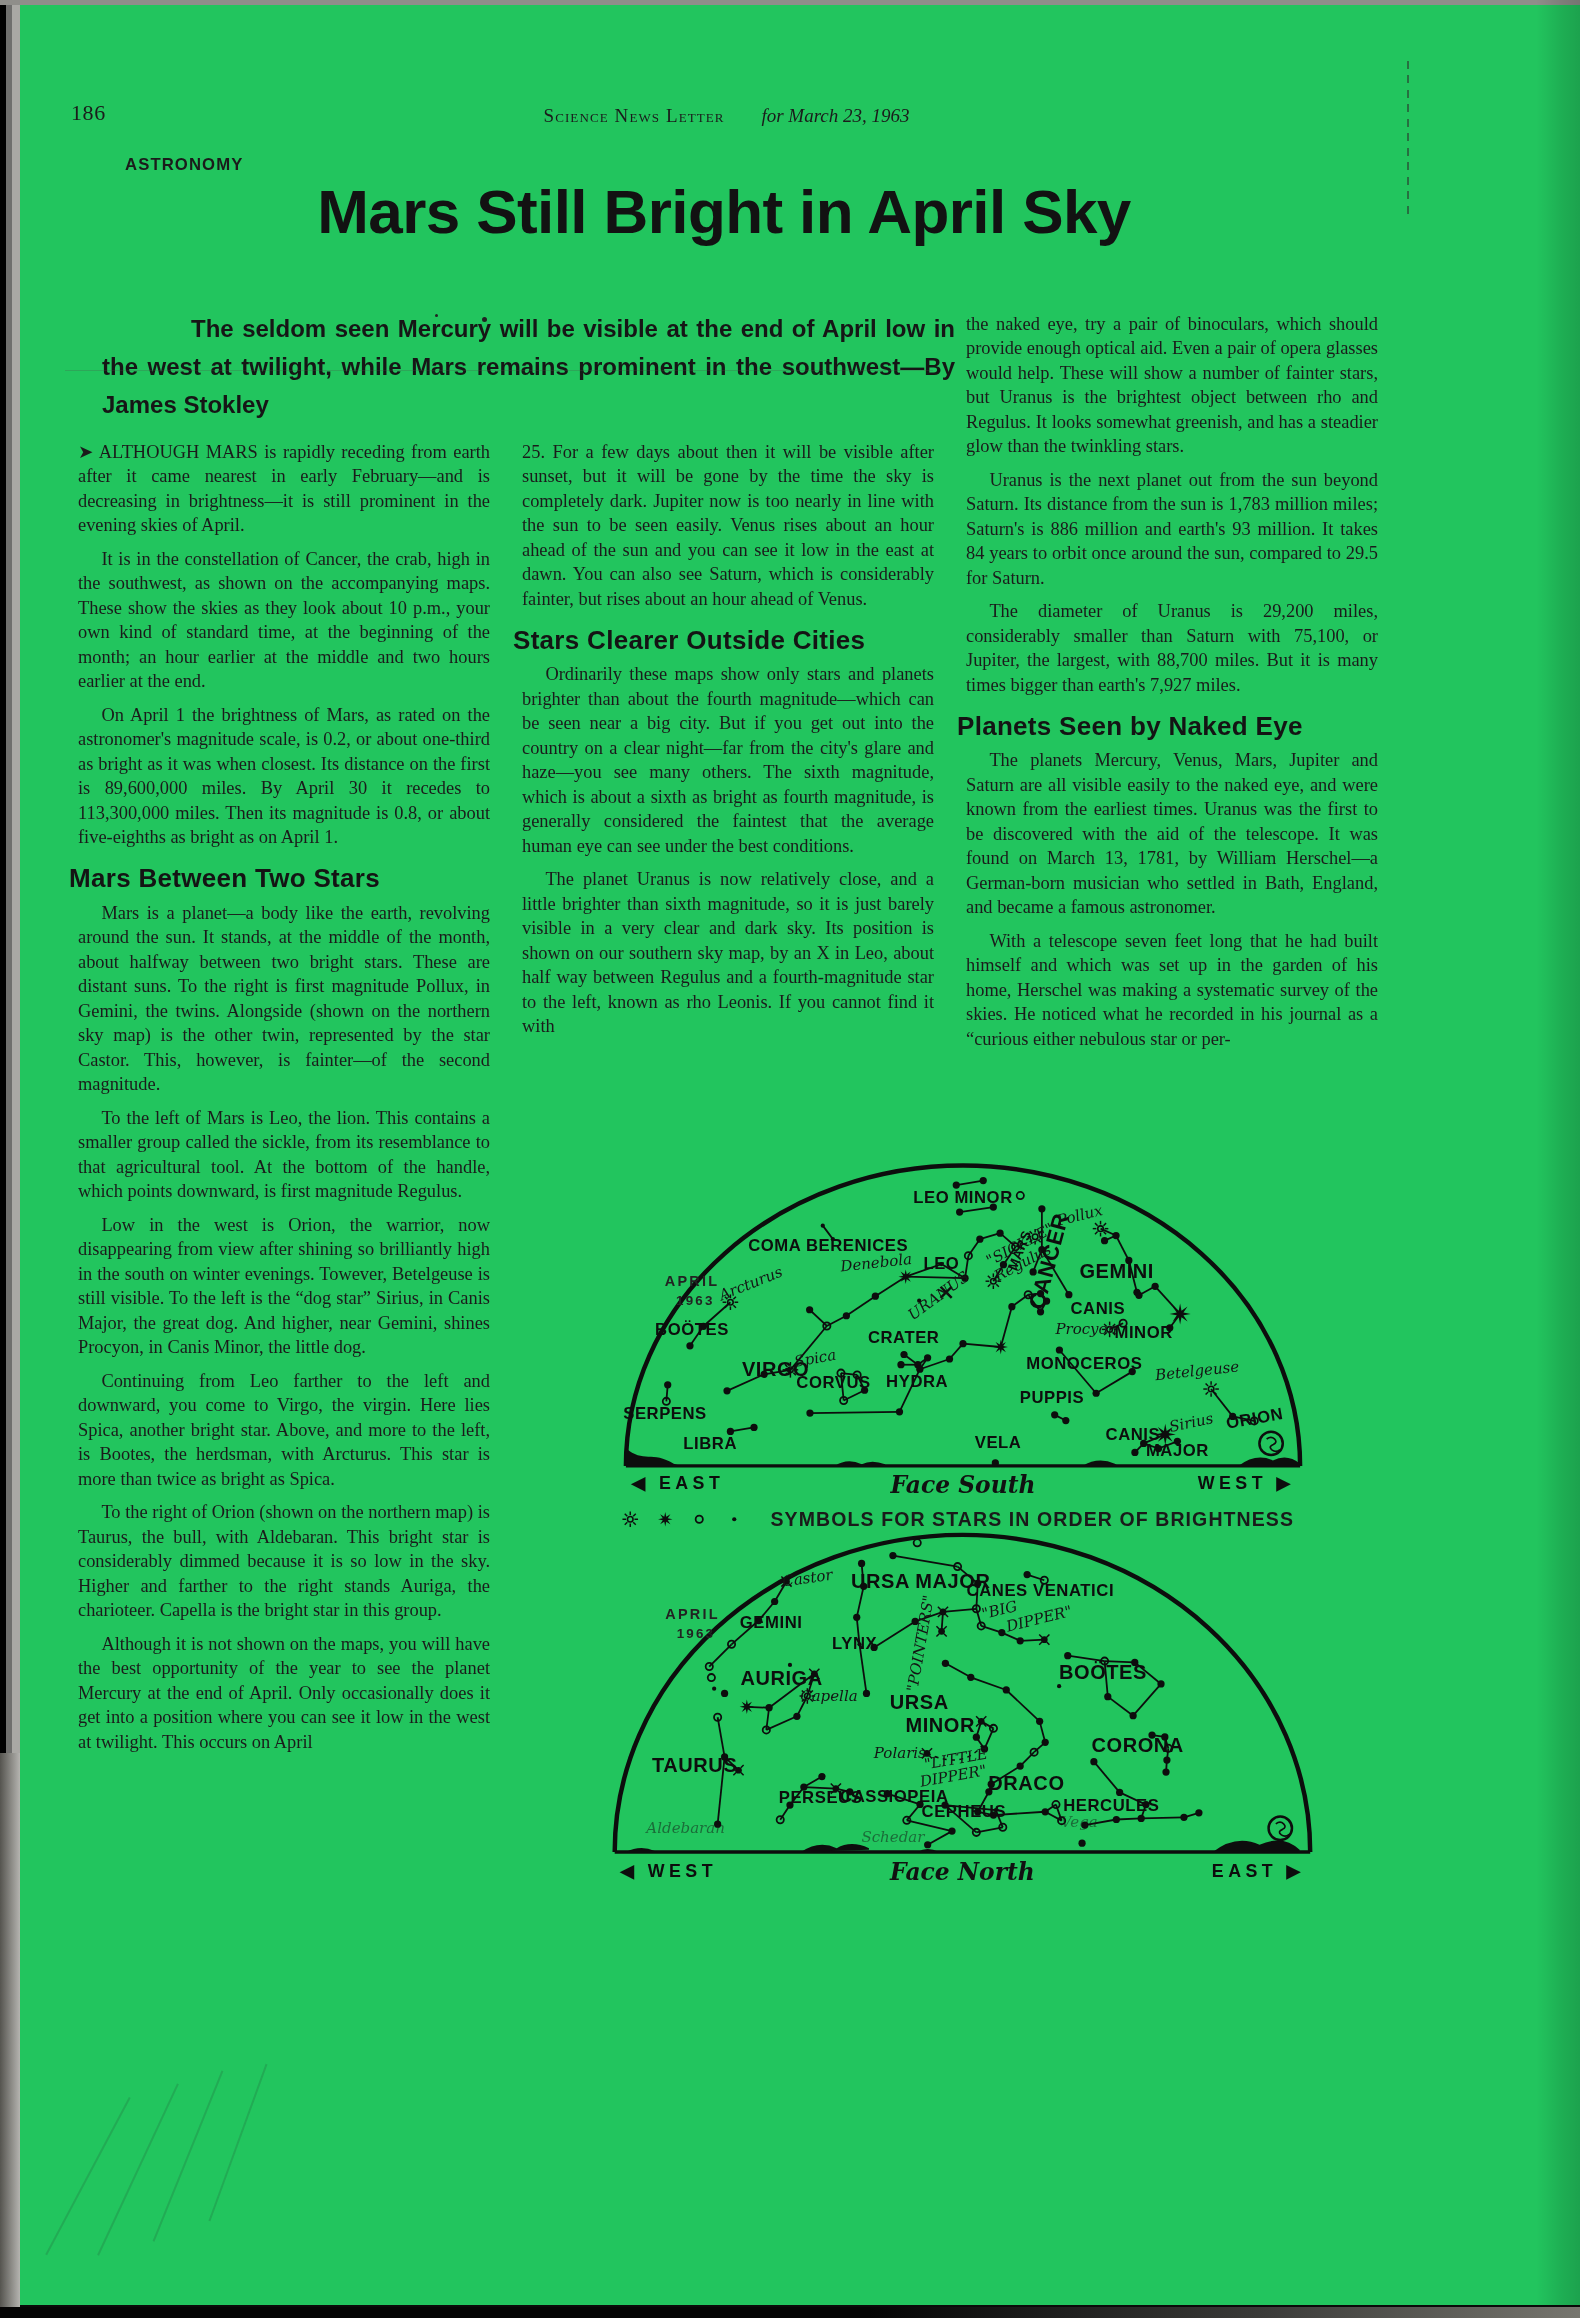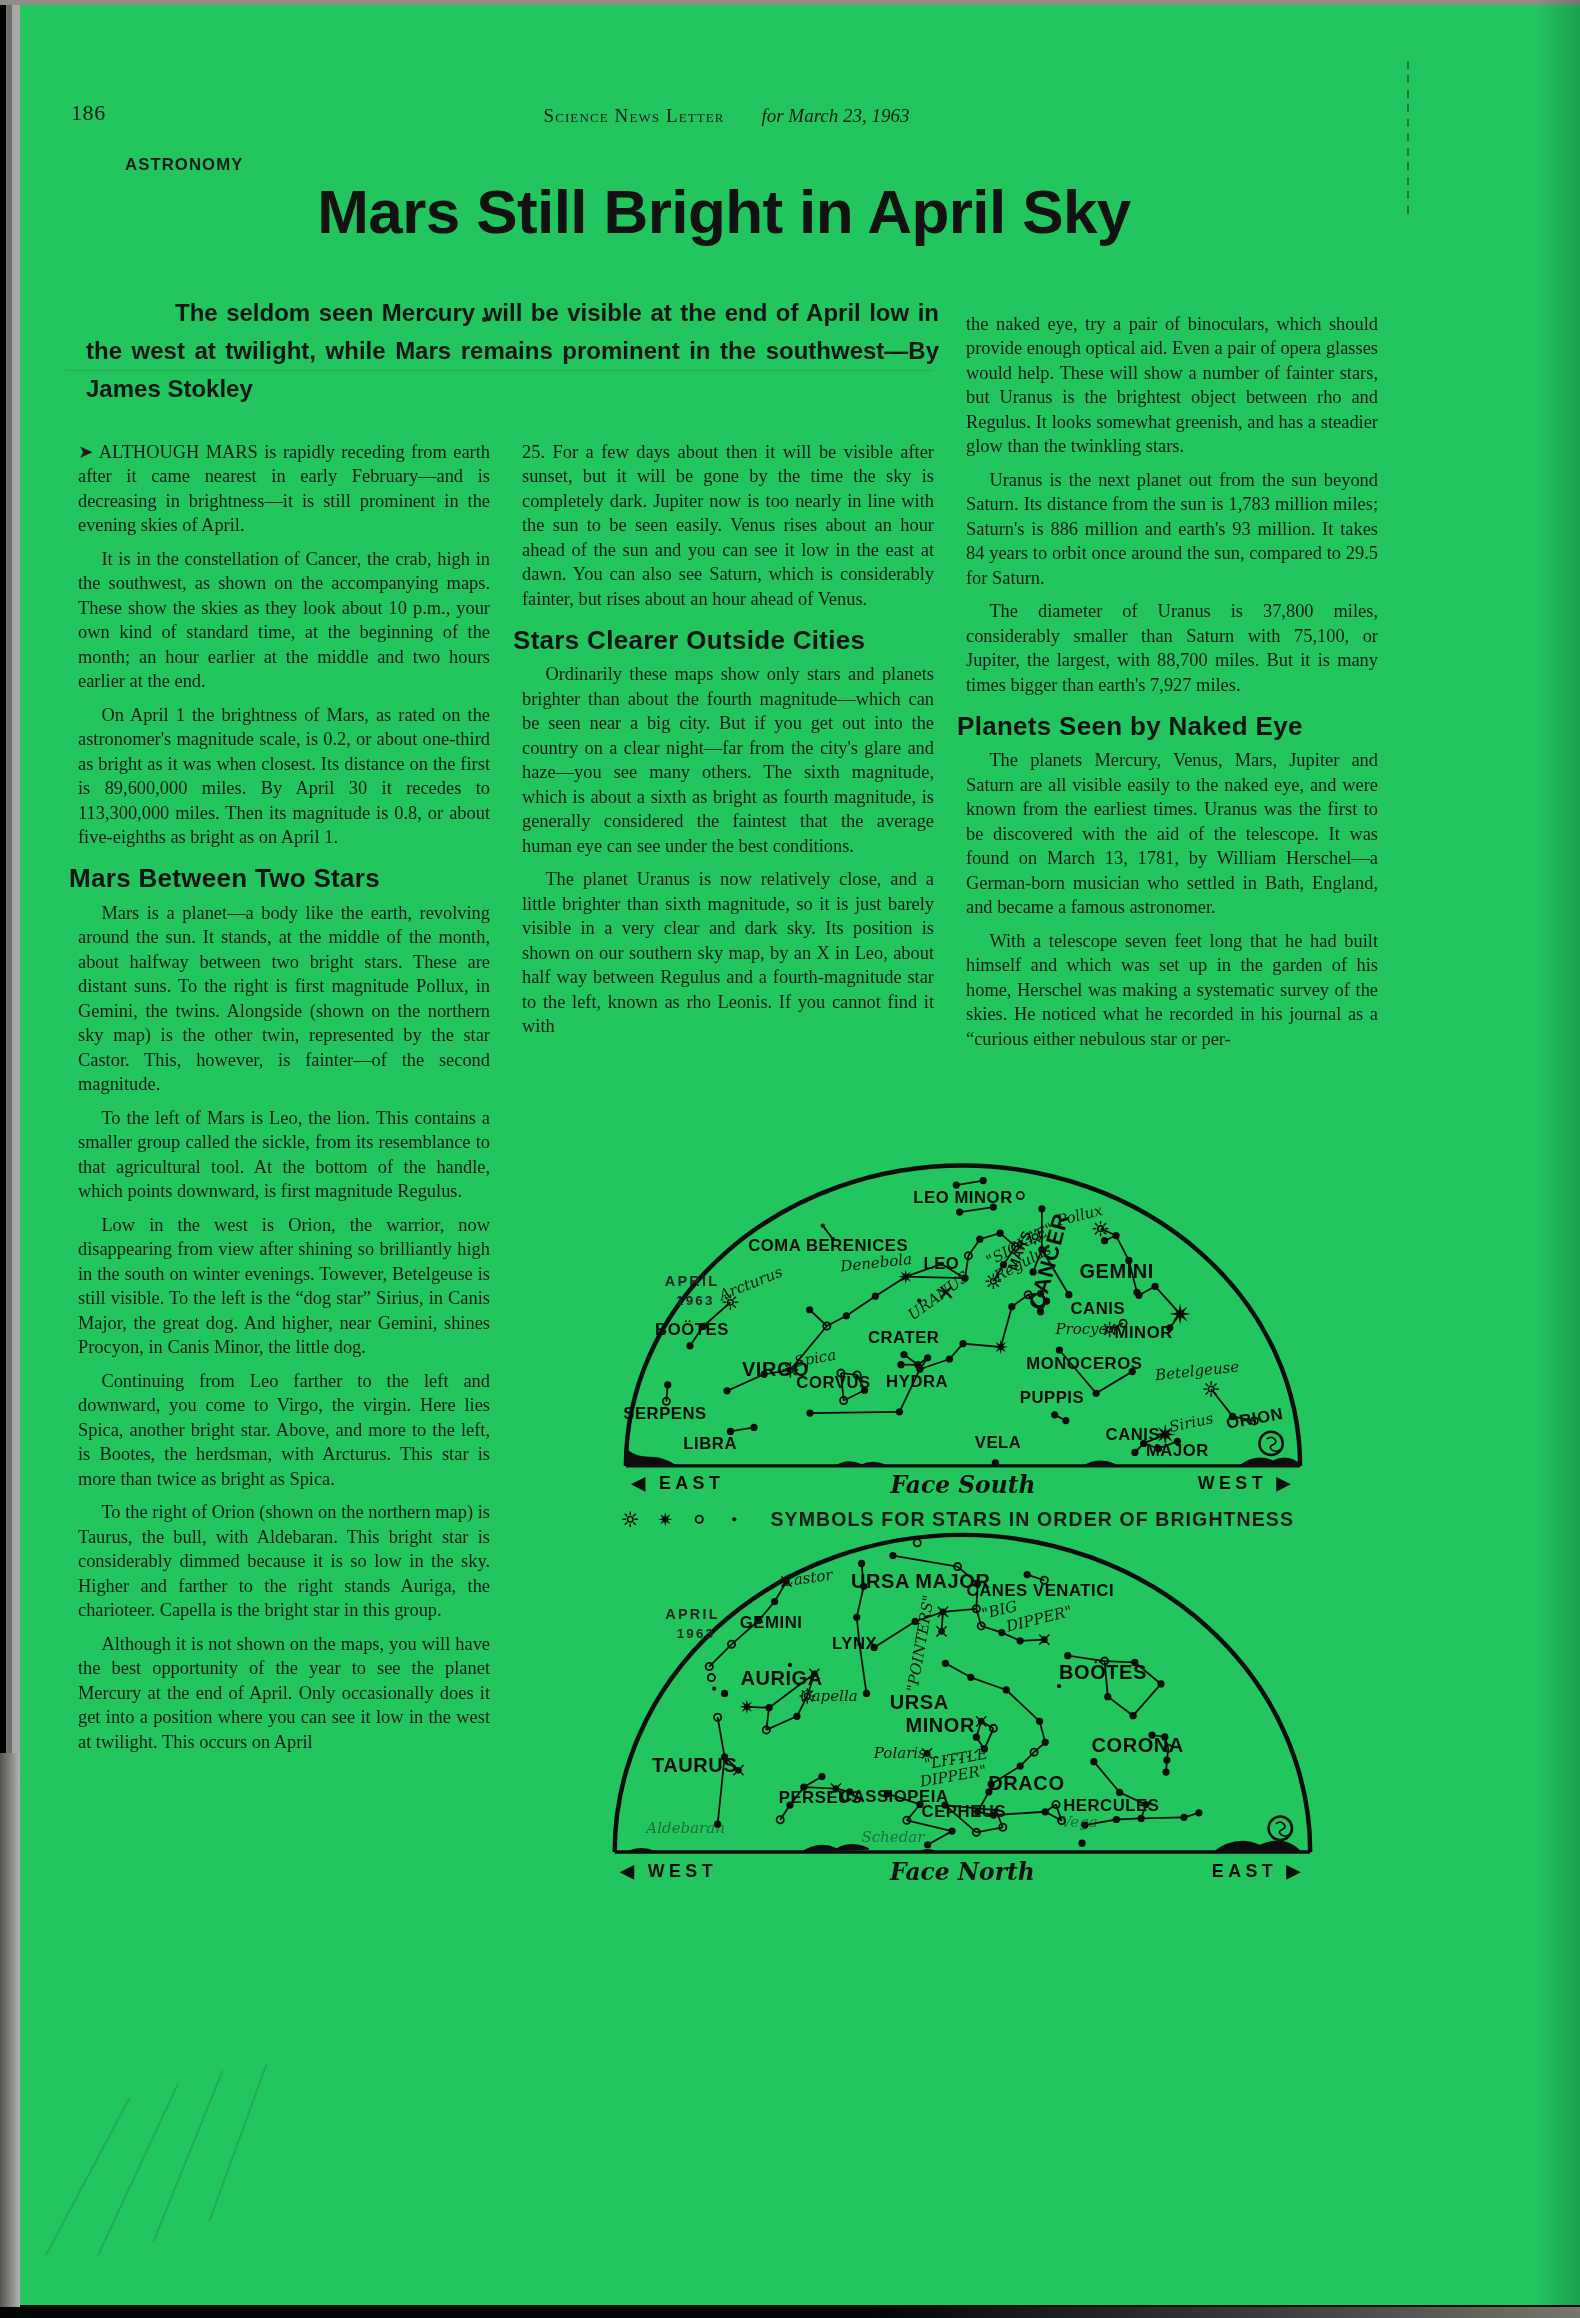--- a/index.html
+++ b/index.html
@@ -20,21 +20,21 @@
   .crease{position:absolute;left:45px;top:365px;width:868px;height:1.1px;background:rgba(80,78,74,0.25);}
 
   .pageno{position:absolute;left:51px;top:95px;font-size:22px;letter-spacing:0.6px;}
   .runhead{position:absolute;left:278px;top:100px;width:857px;text-align:center;font-size:19px;}
   .rh-journal{font-variant:small-caps;letter-spacing:1.1px;}
   .rh-issue{font-style:italic;margin-left:32px;}
   .kicker{position:absolute;left:105px;top:150px;font-family:"Liberation Sans",sans-serif;
           font-weight:700;font-size:16.7px;letter-spacing:1.1px;}
   .title{position:absolute;left:128px;top:171px;width:1152px;margin:0;text-align:center;
          font-family:"Liberation Sans",sans-serif;font-weight:700;font-size:62px;letter-spacing:-0.6px;color:#121212;}
-  .lede{position:absolute;left:66px;top:289px;width:853px;margin:0;text-align:justify;
+  .lede{position:absolute;left:66px;top:289px;width:853px;margin:16px;text-align:justify;
         font-family:"Liberation Sans",sans-serif;font-weight:700;font-size:24px;line-height:38px;
         text-indent:89px;color:#161616;}
 
   .col{position:absolute;text-align:justify;font-size:18.4px;line-height:24.5px;overflow:hidden;}
   .col1{left:49px;top:426px;width:430px;height:1483px;}
   .col2{left:493px;top:426px;width:430px;height:740px;}
   .col3{left:937px;top:298px;width:430px;height:913px;}
   .col p{margin:9px;text-indent:23.4px;}
   .col p.ni{text-indent:0;}
   .col h3{margin:16.7px 0 10px 0;font-family:"Liberation Sans",sans-serif;font-weight:700;
@@ -87,21 +87,21 @@
       </div>
     <div class="col col2">
         <p class="ni">25. For a few days about then it will be visible after sunset, but it will be gone by the time the sky is completely dark. Jupiter now is too nearly in line with the sun to be seen easily. Venus rises about an hour ahead of the sun and you can see it low in the east at dawn. You can also see Saturn, which is considerably fainter, but rises about an hour ahead of Venus.</p>
         <h3>Stars Clearer Outside Cities</h3>
         <p>Ordinarily these maps show only stars and planets brighter than about the fourth magnitude—which can be seen near a big city. But if you get out into the country on a clear night—far from the city's glare and haze—you see many others. The sixth magnitude, which is about a sixth as bright as fourth magnitude, is generally considered the faintest that the average human eye can see under the best conditions.</p>
         <p>The planet Uranus is now relatively close, and a little brighter than sixth magnitude, so it is just barely visible in a very clear and dark sky. Its position is shown on our southern sky map, by an X in Leo, about half way between Regulus and a fourth-magnitude star to the left, known as rho Leonis. If you cannot find it with</p>
       </div>
     <div class="col col3">
         <p class="ni">the naked eye, try a pair of binoculars, which should provide enough optical aid. Even a pair of opera glasses would help. These will show a number of fainter stars, but Uranus is the brightest object between rho and Regulus. It looks somewhat greenish, and has a steadier glow than the twinkling stars.</p>
         <p>Uranus is the next planet out from the sun beyond Saturn. Its distance from the sun is 1,783 million miles; Saturn's is 886 million and earth's 93 million. It takes 84 years to orbit once around the sun, compared to 29.5 for Saturn.</p>
-        <p>The diameter of Uranus is 37,800 miles, considerably smaller than Saturn with 75,100, or Jupiter, the largest, with 88,700 miles. But it is many times bigger than earth's 7,927 miles.</p>
+        <p>The diameter of Uranus is 29,200 miles, considerably smaller than Saturn with 75,100, or Jupiter, the largest, with 88,700 miles. But it is many times bigger than earth's 7,927 miles.</p>
         <h3>Planets Seen by Naked Eye</h3>
         <p>The planets Mercury, Venus, Mars, Jupiter and Saturn are all visible easily to the naked eye, and were known from the earliest times. Uranus was the first to be discovered with the aid of the telescope. It was found on March 13, 1781, by William Herschel—a German-born musician who settled in Bath, England, and became a famous astronomer.</p>
         <p>With a telescope seven feet long that he had built himself and which was set up in the garden of his home, Herschel was making a systematic survey of the skies. He noticed what he recorded in his journal as a “curious either nebulous star or per-</p>
       </div>
 
     <div class="map map-south">
       <svg viewBox="0 0 1240 640">
           <path d="M14,550 A 606 540 0 0 1 1226,550" fill="none" stroke="#0d0d0d" stroke-width="8"></path>
           <line x1="14" y1="550" x2="1226" y2="550" stroke="#0d0d0d" stroke-width="6"></line>
           <path d="M14,550 L14,518 C45,545 62,522 100,546 L112,550 Z" fill="#0d0d0d"></path>

